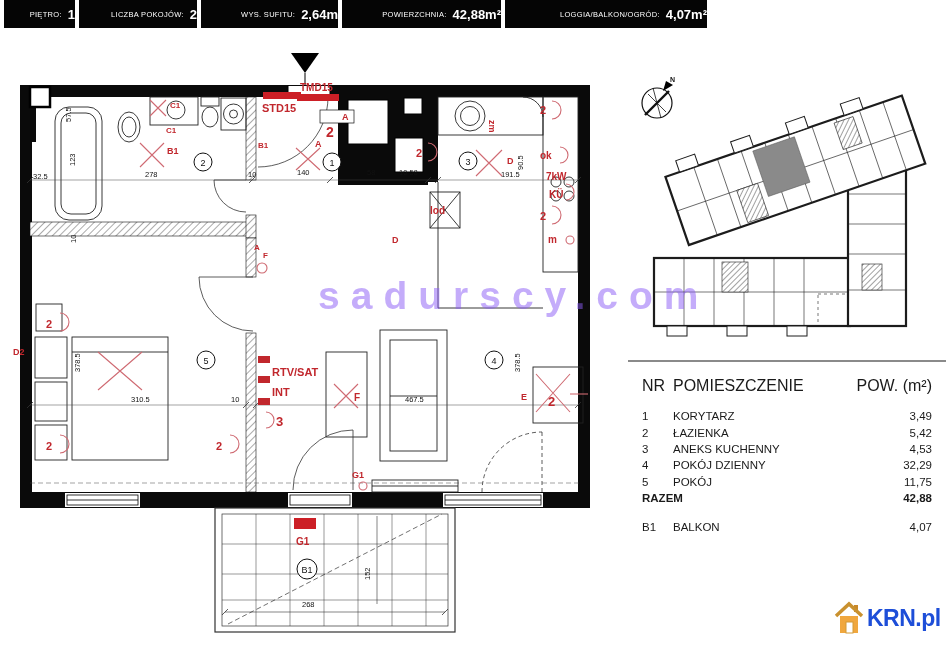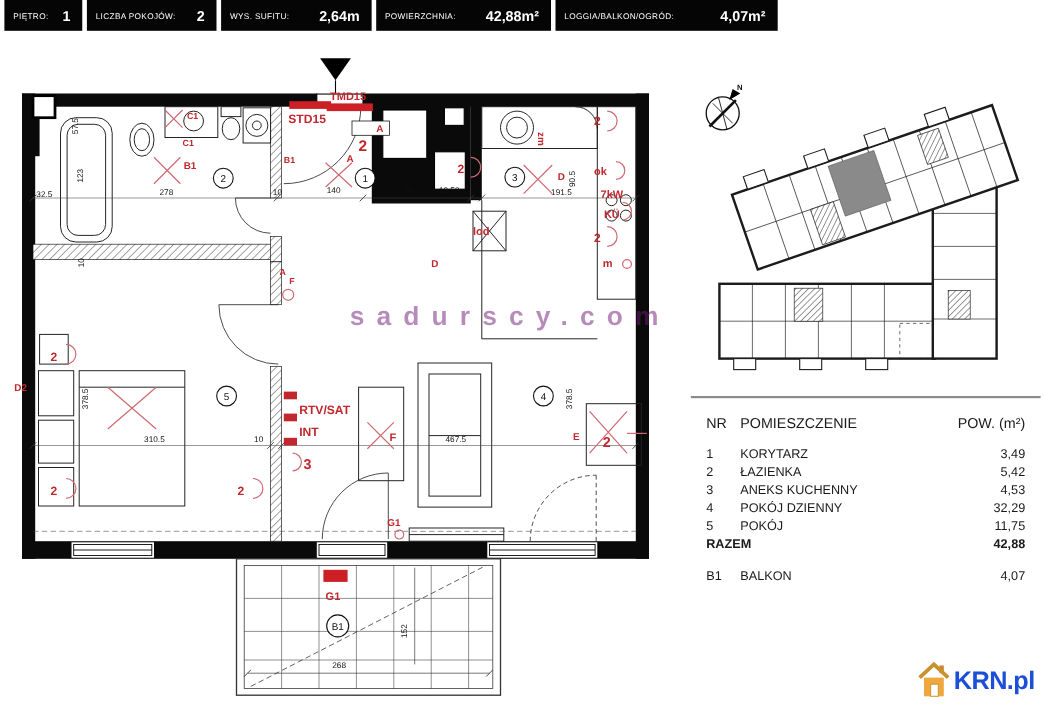--- a/index.html
+++ b/index.html
@@ -3,34 +3,34 @@
 <meta charset="utf-8">
 <style>
   html,body{margin:0;padding:0;background:#fff;}
   body{width:950px;height:649px;position:relative;overflow:hidden;
        font-family:"Liberation Sans",sans-serif;-webkit-font-smoothing:antialiased;}
   
   .hdr{position:absolute;left:0;top:0;width:950px;height:28px;display:flex;}
   .hdr .seg{background:#050505;color:#fff;height:28px;display:flex;align-items:center;}
   .hdr .gap{width:4px;background:#fff;height:28px;flex:0 0 auto;}
   .hdr .title{width:243px;justify-content:center;font-size:17px;font-weight:bold;letter-spacing:.5px;flex:0 0 auto;}
-  .hdr .fld{justify-content:space-between;padding:0 11px 0 8px;flex:0 0 auto;box-sizing:border-box;}
+  .hdr .fld{justify-content:flex-end;padding:0 0 0 8px;flex:0 0 auto;box-sizing:border-box;}
   .hdr .fl{font-size:7.5px;letter-spacing:.3px;}
   .hdr .fv{font-size:13px;font-weight:bold;margin-left:6px;}
   .w1{width:71px}.w2{width:118px}.w3{width:137px}.w4{width:159px}.w5{width:202px}
   
   #plan{position:absolute;left:0;top:40px;}
   #siteplan{position:absolute;left:622px;top:58px;}
   .wm{position:absolute;left:318px;top:274px;z-index:6;pointer-events:none;
-      font-size:24px;font-weight:bold;letter-spacing:11px;color:#701a75;opacity:.5;white-space:nowrap;}
+      font-size:39px;font-weight:bold;letter-spacing:11px;color:#8b5cf6;opacity:.5;white-space:nowrap;}
   
   .summary{position:absolute;left:628px;top:352px;width:318px;color:#1a1a1a;}
   .sum-title{margin:6px 0 0 14px;font-size:10.5px;letter-spacing:.4px;color:#2b2b2b;}
   .sum-hr{margin-top:8px;border:none;border-top:2px solid #8a8a8a;}
-  .sum-head{display:flex;margin:15px 14px 0 14px;font-size:13px;}
+  .sum-head{display:flex;margin:15px 14px 0 14px;font-size:16px;}
   .row{display:flex;height:16.4px;align-items:center;font-size:11.5px;}
   .rows{margin:13px 14px 0 14px;}
   .c-nr{width:31px;flex:0 0 auto;}
   .c-name{flex:1;}
   .c-area{text-align:right;flex:0 0 auto;min-width:60px;margin-left:20px;}
   .total{font-weight:bold;}
   .extra-row{margin:12px 14px 0 14px;}
   
   .logo{position:absolute;left:834px;top:601px;display:flex;align-items:center;gap:3px;cursor:pointer;}
   .logo-text{font-size:23px;font-weight:bold;color:#1d4ed8;letter-spacing:-.5px;}

